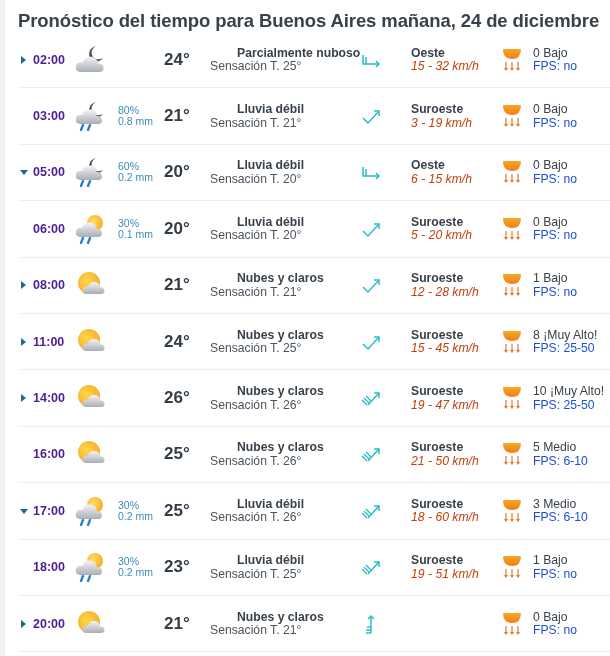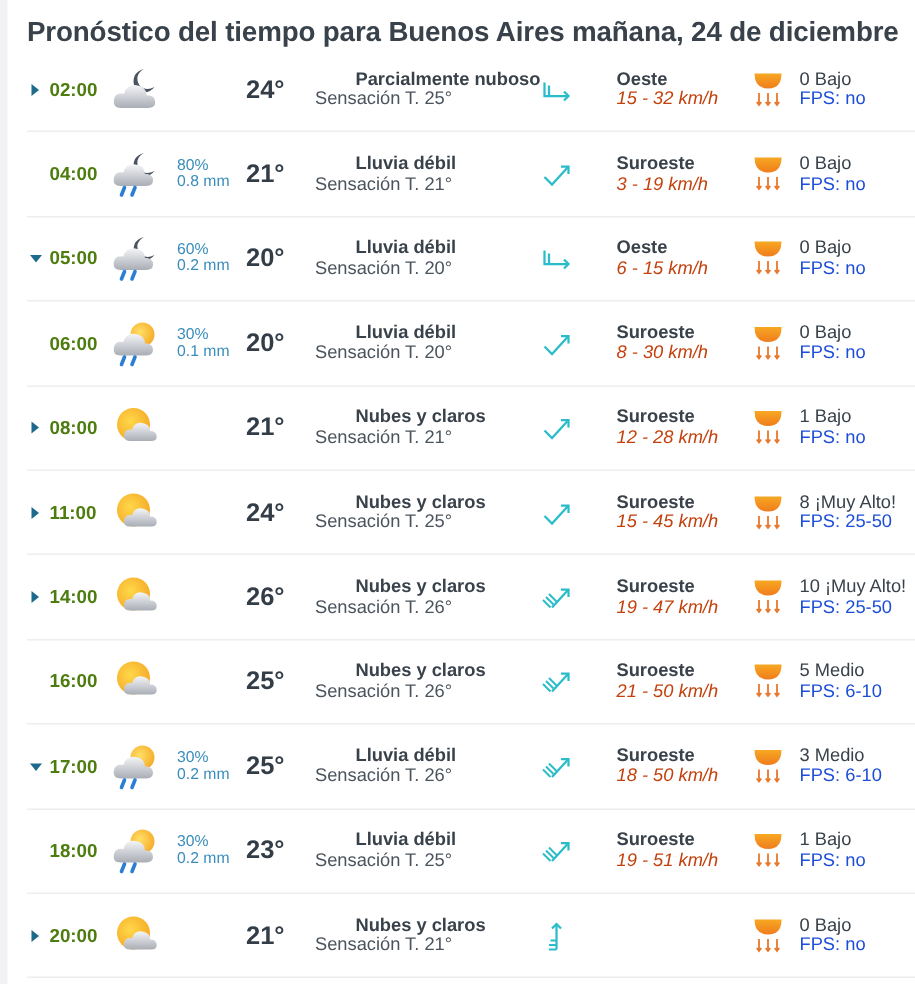--- a/index.html
+++ b/index.html
@@ -6,21 +6,21 @@
   html, body { width: 610px; height: 656px; overflow: hidden; background: #ffffff; }
   body { font-family: "Liberation Sans", sans-serif; color: #333d47; position: relative; }
   .left-strip { position: absolute; left: 0; top: 0; width: 5px; height: 656px; background: #f1f2f3; }
   .title { position: absolute; left: 18px; top: 10px; font-size: 18.5px; font-weight: bold; color: #39424b; white-space: nowrap; letter-spacing: -0.1px; }
   .rows { position: absolute; left: 18px; top: 32px; width: 592px; }
   .row { position: relative; height: 56.4px; border-bottom: 1px solid #eceef0; }
   .row:last-child { border-bottom: 1px solid #eceef0; }
   .caret { position: absolute; left: 2px; top: 50%; width: 8px; height: 8px; margin-top: -4px; cursor: pointer; }
   .caret.right::before { content: ""; position: absolute; left: 1px; top: 0; border-left: 5px solid #1d6a8c; border-top: 4px solid transparent; border-bottom: 4px solid transparent; }
   .caret.down::before { content: ""; position: absolute; left: 0; top: 2px; border-top: 5px solid #1d6a8c; border-left: 4px solid transparent; border-right: 4px solid transparent; }
-  .time { position: absolute; left: 15px; top: 50%; transform: translateY(-50%); font-size: 12.5px; font-weight: bold; color: #4d7c0f; }
+  .time { position: absolute; left: 15px; top: 50%; transform: translateY(-50%); font-size: 12.5px; font-weight: bold; color: #4c1d95; }
   .wicon { position: absolute; left: 56px; top: 50%; transform: translateY(-50%); width: 32px; height: 32px; }
   .precip { position: absolute; left: 100px; top: 50%; transform: translateY(-50%); font-size: 10.5px; line-height: 11px; color: #3a8dbb; }
   .temp { position: absolute; left: 146px; top: 50%; transform: translateY(-50%); font-size: 17px; font-weight: bold; color: #333d47; }
   .cond { position: absolute; left: 192px; top: 50%; transform: translateY(-50%); font-size: 12.2px; line-height: 13.5px; white-space: nowrap; }
   .cond .c1 { font-weight: bold; color: #39424b; margin-left: 27px; }
   .cond .c2 { color: #4b545d; }
   .windicon { position: absolute; left: 342px; top: 50%; transform: translateY(-50%); width: 22px; height: 22px; }
   .wind { position: absolute; left: 393px; top: 50%; transform: translateY(-50%); font-size: 12.2px; line-height: 13.5px; white-space: nowrap; }
   .wind .w1 { font-weight: bold; color: #39424b; }
   .wind .w2 { color: #c2410c; font-style: italic; }
@@ -83,21 +83,21 @@
       <path d="M16 14 V22 M14.5 20 L16 22 L17.5 20"></path>
     </g>
         </svg></span>
     <div class="uv">
       <div class="u1">0 Bajo</div>
       <div class="u2">FPS: no</div>
     </div>
   </div>
     <div class="row">
 
-    <span class="time">04:00</span>
+    <span class="time">03:00</span>
     <span class="wicon"><svg width="32" height="32" viewBox="0 0 32 32">
           <path d="M22 2 Q15 6 19 13 Q23 17 29 14 Q25 19 19 17 Q13 13 16 6 Q18 3 22 2 Z" fill="#4a5361"></path>
           <g transform="translate(1,6) scale(0.9)">
       <defs>
               <linearGradient id="cg1" x1="0" y1="0" x2="0" y2="1">
                 <stop offset="0" stop-color="#f4f5f7"></stop>
                 <stop offset="1" stop-color="#a9adb5"></stop>
               </linearGradient>
             </defs>
       <path d="M6 20 Q0 20 1 14 Q2 9 8 10 Q10 3 17 4 Q24 5 24 11 Q30 11 30 16 Q30 20 25 20 Z" fill="url(#cg1)"></path>
@@ -226,21 +226,21 @@
     <div class="cond">
       <div class="c1">Lluvia débil</div>
       <div class="c2">Sensación T. 20°</div>
     </div>
     <span class="windicon"><svg width="22" height="22" viewBox="0 0 22 22">
           <path d="M3 13 L8 18 L19 6" stroke="#2bbcc9" stroke-width="1.5" fill="none"></path>
           <path d="M14 6 H19 V11" stroke="#2bbcc9" stroke-width="1.5" fill="none"></path>
         </svg></span>
     <div class="wind">
       <div class="w1">Suroeste</div>
-      <div class="w2">8 - 30 km/h</div>
+      <div class="w2">5 - 20 km/h</div>
     </div>
     <span class="uvicon"><svg width="20" height="24" viewBox="0 0 20 24">
     <defs>
             <linearGradient id="ug3" x1="0" y1="0" x2="0" y2="1">
               <stop offset="0" stop-color="#f7a823"></stop>
               <stop offset="1" stop-color="#f07c1c"></stop>
             </linearGradient>
           </defs>
     <path d="M1 1 H19 Q19 11 10 11 Q1 11 1 1 Z" fill="url(#ug3)"></path>
     <g stroke="#e8782c" stroke-width="1.2" fill="none">
@@ -516,21 +516,21 @@
       <div class="c1">Lluvia débil</div>
       <div class="c2">Sensación T. 26°</div>
     </div>
     <span class="windicon"><svg width="22" height="22" viewBox="0 0 22 22">
           <path d="M8 18 L19 6" stroke="#2bbcc9" stroke-width="1.5" fill="none"></path>
           <path d="M14 6 H19 V11" stroke="#2bbcc9" stroke-width="1.5" fill="none"></path>
           <path d="M2 13 L7 18 M4 11 L9 16 M6 9 L11 14" stroke="#2bbcc9" stroke-width="1.3" fill="none"></path>
         </svg></span>
     <div class="wind">
       <div class="w1">Suroeste</div>
-      <div class="w2">18 - 50 km/h</div>
+      <div class="w2">18 - 60 km/h</div>
     </div>
     <span class="uvicon"><svg width="20" height="24" viewBox="0 0 20 24">
     <defs>
             <linearGradient id="ug8" x1="0" y1="0" x2="0" y2="1">
               <stop offset="0" stop-color="#f7a823"></stop>
               <stop offset="1" stop-color="#f07c1c"></stop>
             </linearGradient>
           </defs>
     <path d="M1 1 H19 Q19 11 10 11 Q1 11 1 1 Z" fill="url(#ug8)"></path>
     <g stroke="#e8782c" stroke-width="1.2" fill="none">

